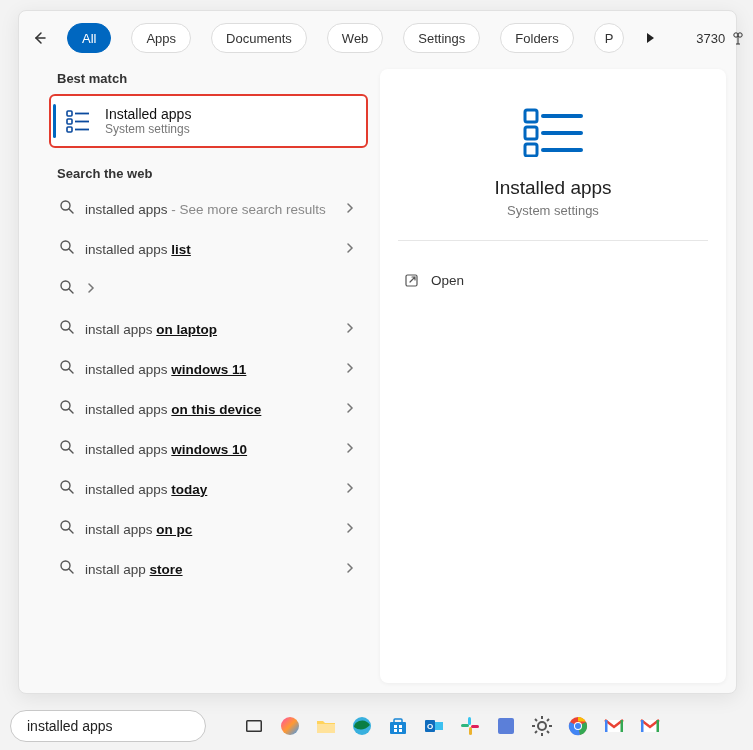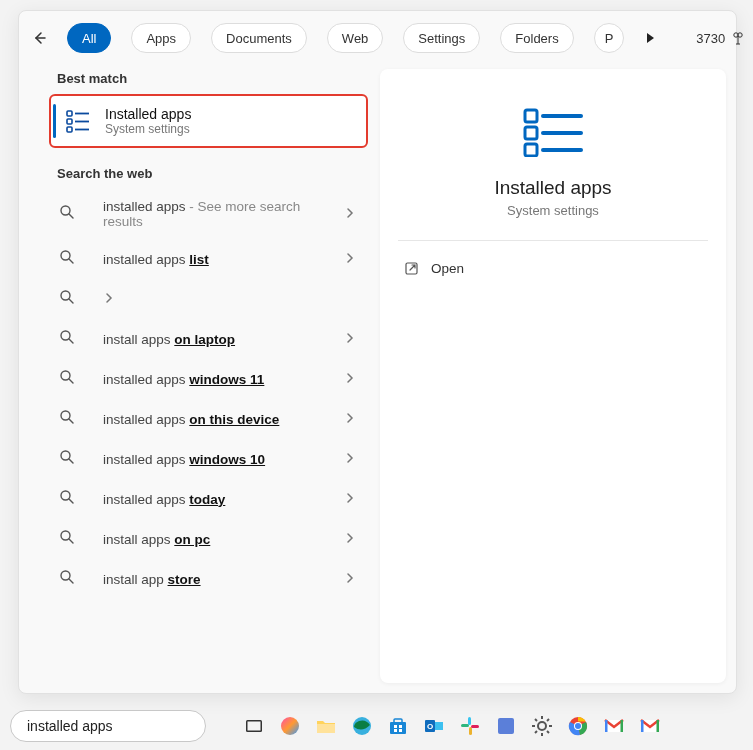--- a/index.html
+++ b/index.html
@@ -31,34 +31,34 @@
 
   .best-match {
     background:#fff; border-radius:6px; padding:10px 12px; display:flex; align-items:center; gap:12px;
     border:2.5px solid #e33b2e; position:relative; margin-right:6px;
   }
   .bm-bar { position:absolute; left:2px; top:8px; bottom:8px; width:3px; background:#0067c0; border-radius:2px; }
   .bm-icon { width:30px; height:30px; display:flex; align-items:center; justify-content:center; }
   .bm-text .title { font-size:14px; color:#111; }
   .bm-text .sub { font-size:12px; color:#777; }
 
-  .web-item { display:flex; align-items:center; gap:26px; padding:10px 12px 10px 10px; margin-right:6px;
+  .web-item { display:flex; align-items:center; gap:8px; padding:10px 12px 10px 10px; margin-right:6px;
               border-radius:4px; cursor:pointer; }
   .web-item .mag { width:18px; color:#555; flex-shrink:0; }
   .web-item .txt { flex:1; font-size:13.5px; color:#444; }
   .web-item .txt b { color:#111; font-weight:600;text-decoration:underline; }
   .web-item .txt .hint { color:#888; }
   .web-item .chev { color:#777; }
 
   .preview-icon { margin-top:10px; margin-bottom:16px; }
   .preview-title { font-size:19px; color:#222; margin-bottom:4px; }
   .preview-sub { font-size:13px; color:#777; margin-bottom:22px; }
   .divider { width:100%; height:1px; background:#e6e6e6; margin-bottom:14px; }
   .action { align-self:flex-start; display:flex; align-items:center; gap:12px; font-size:13.5px; color:#333;
-            padding:6px 6px; cursor:pointer; border-radius:4px; }
+            padding:6px 6px; cursor:pointer; border-radius:4px;margin-top:12px; }
 
   .taskbar { position:absolute; left:0; bottom:0; width:753px; height:48px;
              display:flex; align-items:center; padding:0 10px; gap:8px; background:transparent; }
   .searchbox { width:196px; height:32px; background:#fff; border:1px solid #c8c8c8; border-radius:16px;
                display:flex; align-items:center; padding:0 10px; gap:6px; }
   .searchbox input { border:none; outline:none; font-size:14px; flex:1; background:transparent; color:#222; }
   .tb-icon { width:28px; height:28px; display:flex; align-items:center; justify-content:center; cursor:pointer; }
   .tb-spacer { width: 18px; }
 </style>
 </head>

